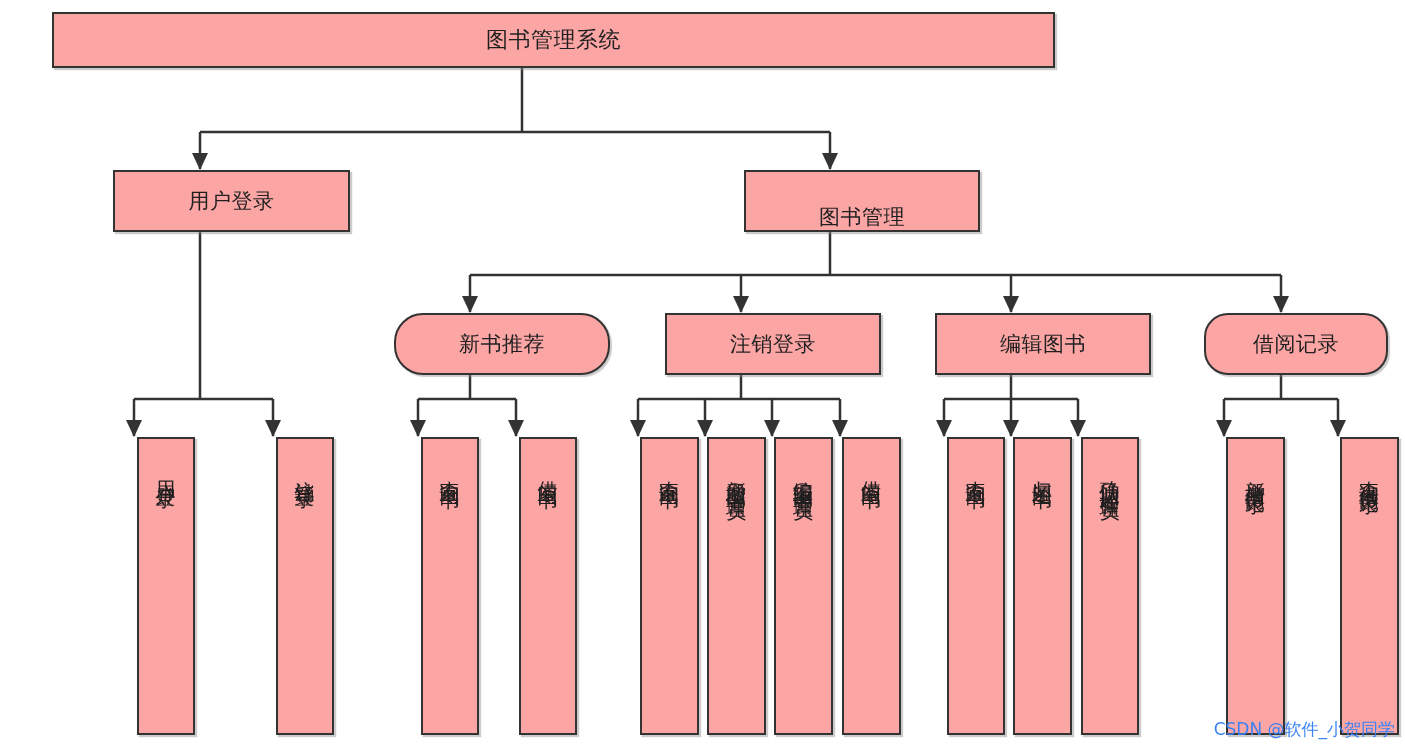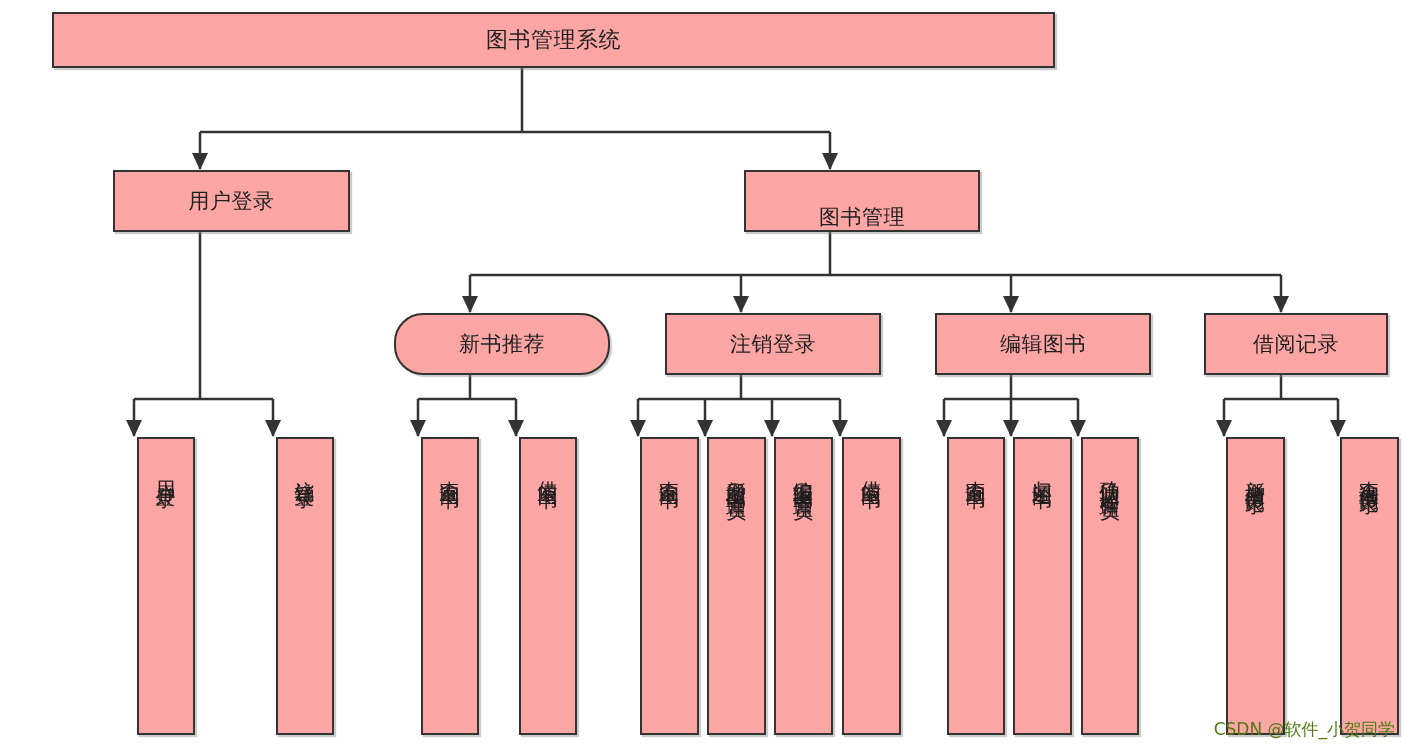--- a/index.html
+++ b/index.html
@@ -53,21 +53,21 @@
     align-items: flex-start;
     justify-content: center;
     padding-top: 26px;
   }
   .node.root .node-label { font-size: 22px; }
   .watermark {
     position: absolute;
     right: 10px;
     bottom: 6px;
     font-size: 17px;
-    color: #4d7c0f;
+    color: #3b82f6;
     white-space: nowrap;
     user-select: none;
   }
 </style>
 </head>
 <body>
 
 <div id="canvas">
   <svg id="edges" viewBox="0 0 1405 747">
       <line x1="522" y1="68" x2="522" y2="132" stroke="#333333" stroke-width="2.5"></line>
@@ -135,21 +135,21 @@
       </div>
       <div class="node" style="left: 362px; top: 313px; width: 216px; height: 62px; border-radius: 29px;">
         <span class="node-label">新书推荐</span>
       </div>
       <div class="node" style="left: 633px; top: 313px; width: 216px; height: 62px;">
         <span class="node-label">注销登录</span>
       </div>
       <div class="node" style="left: 903px; top: 313px; width: 216px; height: 62px;">
         <span class="node-label">编辑图书</span>
       </div>
-      <div class="node" style="left: 1172px; top: 313px; width: 184px; height: 62px;">
+      <div class="node" style="left: 1172px; top: 313px; width: 184px; height: 62px; border-radius: 24px;">
         <span class="node-label">借阅记录</span>
       </div>
       <div class="node vertical" style="left: 105px; top: 437px; width: 58px; height: 298px;">
         <span class="node-label">用户登录</span>
       </div>
       <div class="node vertical" style="left: 244px; top: 437px; width: 58px; height: 298px;">
         <span class="node-label">注销登录</span>
       </div>
       <div class="node vertical" style="left: 389px; top: 437px; width: 58px; height: 298px;">
         <span class="node-label">查询图书</span>

